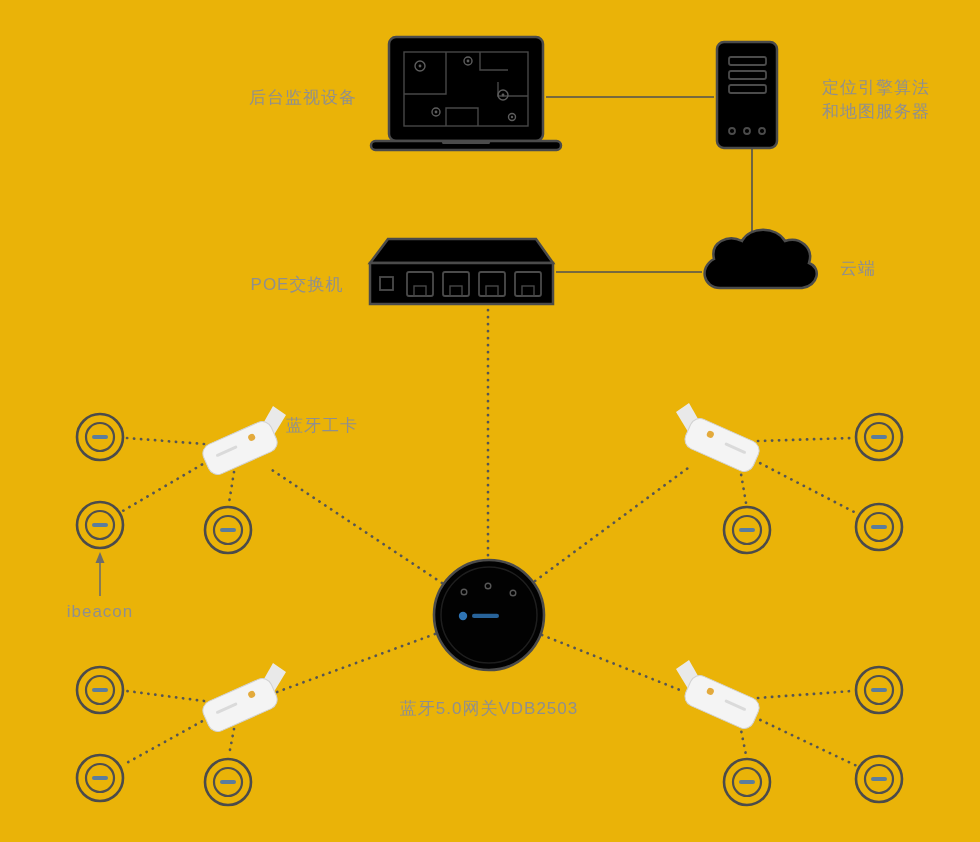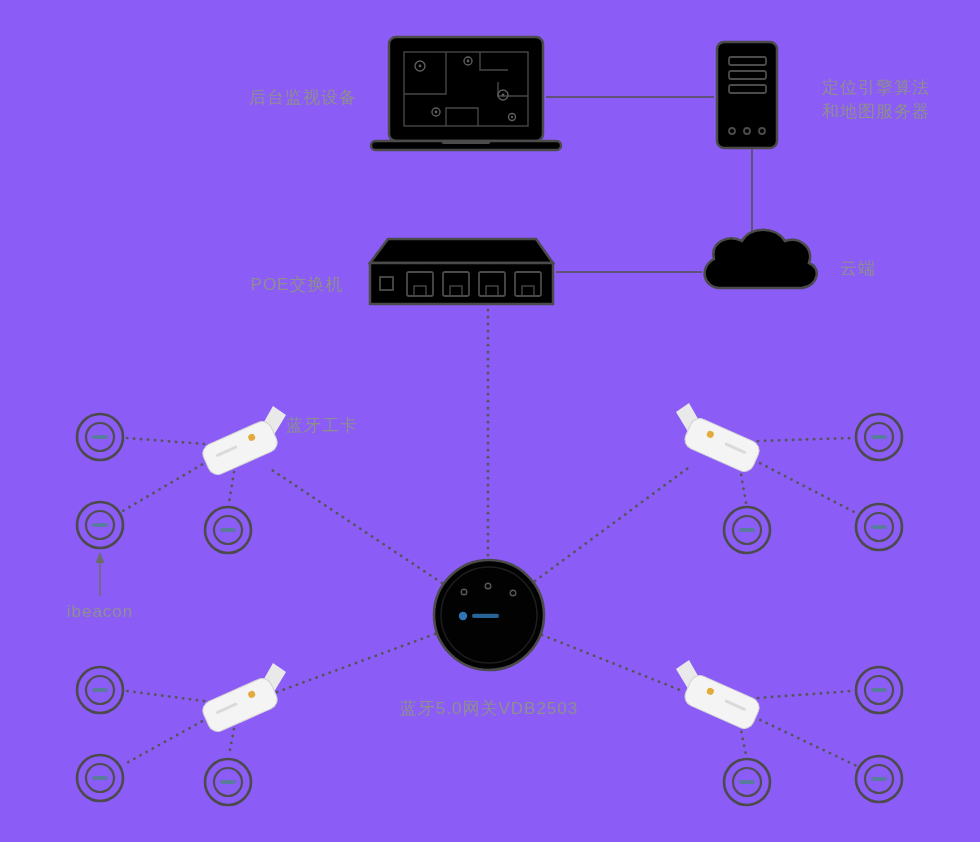--- a/index.html
+++ b/index.html
@@ -5,21 +5,21 @@
   html,body{
     margin:0;
     padding:0;
     background:#000;
     font-family:"Liberation Sans",sans-serif;
   }
   .canvas{
     position:relative;
     width:980px;
     height:842px;
-    background:#8b5cf6;
+    background:#eab308;
     overflow:hidden;
   }
   svg{display:block;}
   .outline{stroke:#4b4b4b;stroke-width:2.5;fill:#000;}
   .thin{stroke:#4b4b4b;stroke-width:1.8;fill:none;}
   .thin14{stroke:#474747;stroke-width:1.4;fill:none;}
   .conn{stroke:#515151;stroke-width:1.6;fill:none;}
   .dots{stroke:#555555;stroke-width:2.7;stroke-dasharray:0.2 6.8;stroke-linecap:round;fill:none;}
   text.lbl{
     fill:#8f8f8f;

